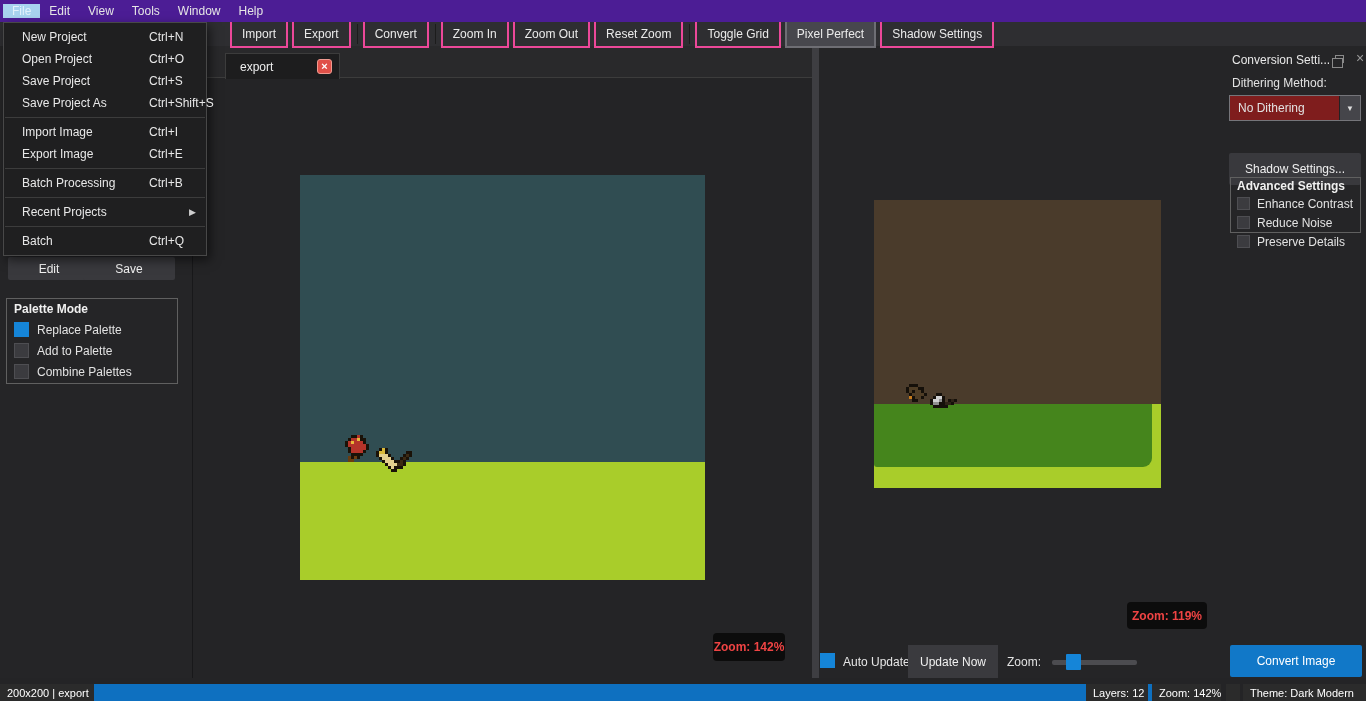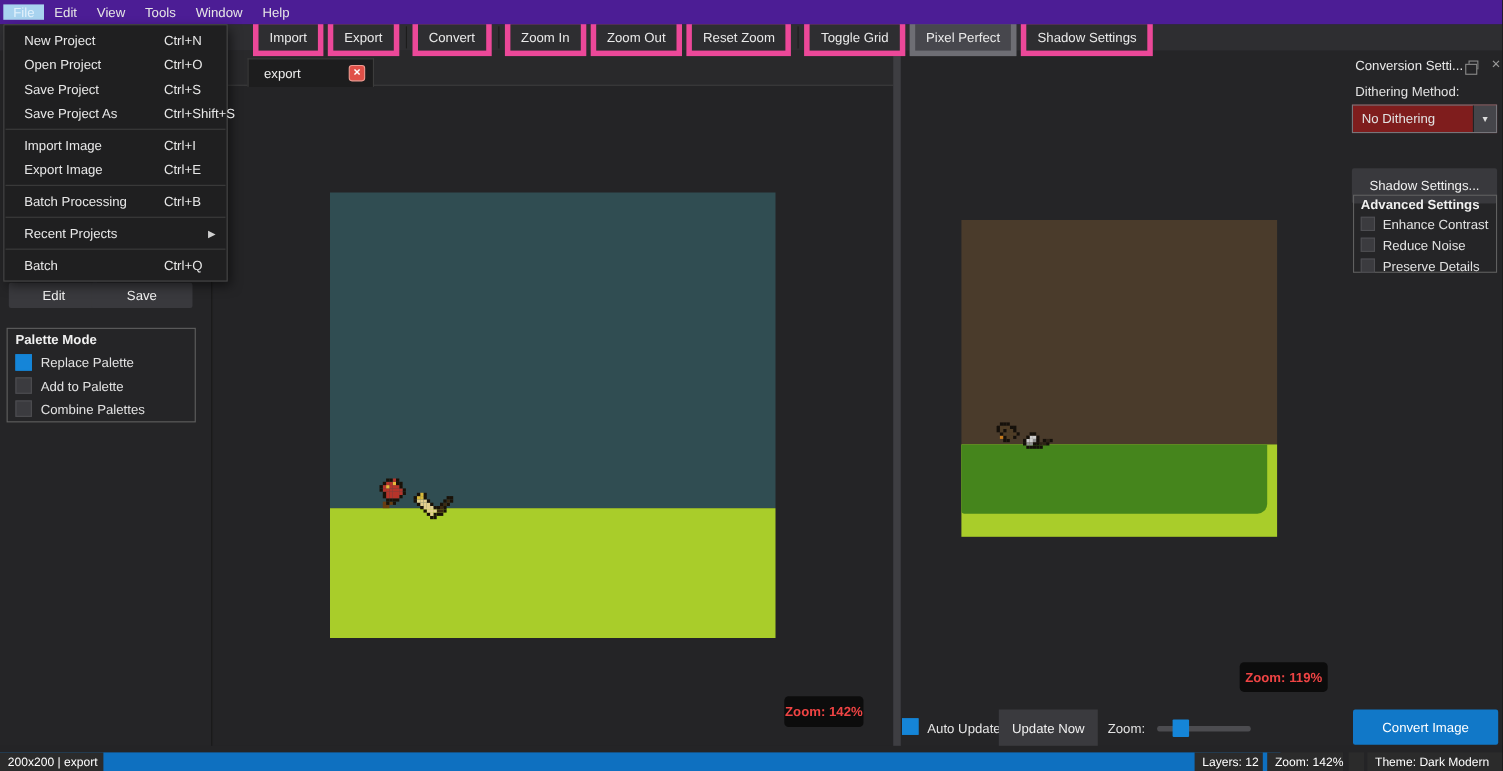--- a/index.html
+++ b/index.html
@@ -11,21 +11,21 @@
   }
   
   .menubar { position:absolute; left:0; top:0; width:100%; height:22px;
     background:#4c1d95; display:flex; align-items:center; padding-left:3px; z-index:50; }
   .mb-item { display:flex; align-items:center; padding:0 9px; color:#e6e6e6; cursor:default; }
   .mb-item.active { background:#a8d3ef; color:#e2f1fb; }
   
   .toolbar { position:absolute; left:0; top:22px; width:100%; height:24px;
     background:#2e2e31; display:flex; align-items:center; padding-left:230px; z-index:10; }
   .tb-btn { height:20px; padding:12px 10px; display:flex; align-items:center;
-    background:#2e2e31; border:5px solid #ec4899; margin-right:4px; color:#eaeaea; white-space:nowrap; }
+    background:#2e2e31; border:2px solid #ec4899; margin-right:4px; color:#eaeaea; white-space:nowrap; }
   .tb-btn.active { background:#47474d; border-color:#6e6e74; }
   .tb-sep { width:1px; height:20px; background:#1c1c1c; margin:0 5px 0 2px; }
   
   .file-menu { position:absolute; left:3px; top:22px; width:204px;
     background:#1f1f20; border:1px solid #484848; box-shadow:3px 4px 10px rgba(0,0,0,.55);
     z-index:100; padding:3px 0; }
   .fm-item { position:relative; height:22px; line-height:22px; padding-left:18px; color:#e8e8e8; }
   .fm-shortcut { position:absolute; left:145px; top:0; }
   .fm-arrow { position:absolute; right:10px; top:0; font-size:9px; color:#cfcfcf; }
   .fm-sep { height:1px; background:#3c3c3c; margin:3px 1px; }
@@ -67,21 +67,21 @@
   .panel-close { position:absolute; left:533px; top:4px; width:16px; height:16px; color:#9a9a9a;
     font-size:14px; display:flex; align-items:center; justify-content:center; }
   .dith-label { position:absolute; left:413px; top:30px; }
   .dropdown { position:absolute; left:410px; top:49px; width:132px; height:26px;
     background:#7f1d1d; border:1px solid #75757a; display:flex; align-items:center; padding-left:8px; }
   .dd-arrow { position:absolute; right:0; top:0; width:21px; height:24px; background:#45454a;
     border-left:1px solid #222224; display:flex; align-items:center; justify-content:center;
     font-size:8px; color:#dddddd; }
   .shadow-btn { position:absolute; left:410px; top:87px; width:132px; height:32px; background:#39393d;
     border-radius:2px; display:flex; align-items:center; justify-content:center; color:#f0f0f0;margin-top:20px; }
-  .adv-group { position:absolute; left:411px; top:131px; width:131px; height:71px; }
+  .adv-group { position:absolute; left:411px; top:131px; width:131px; height:56px; }
   .adv-group .gb-title { padding:1px 0 1px 6px; }
   .adv-group .chk-row { height:19px; padding-left:6px; }
   .canvas-right { position:absolute; left:55px; top:154px; width:287px; height:288px; }
   .cr-sky { width:287px; height:204px; background:#4a3b2b; }
   .cr-border { position:absolute; left:0; top:204px; width:287px; height:84px; background:#a9cd2a; }
   .cr-grass { position:absolute; left:0; top:204px; width:278px; height:63px; background:#45851c;
     border-radius:0 0 9px 3px; }
   .bb-chk { position:absolute; left:1px; top:607px; }
   .bb-auto-label { position:absolute; left:24px; top:609px; color:#e6e6e6; }
   .update-btn { position:absolute; left:89px; top:599px; width:90px; height:33px; background:#3a3a3e;

